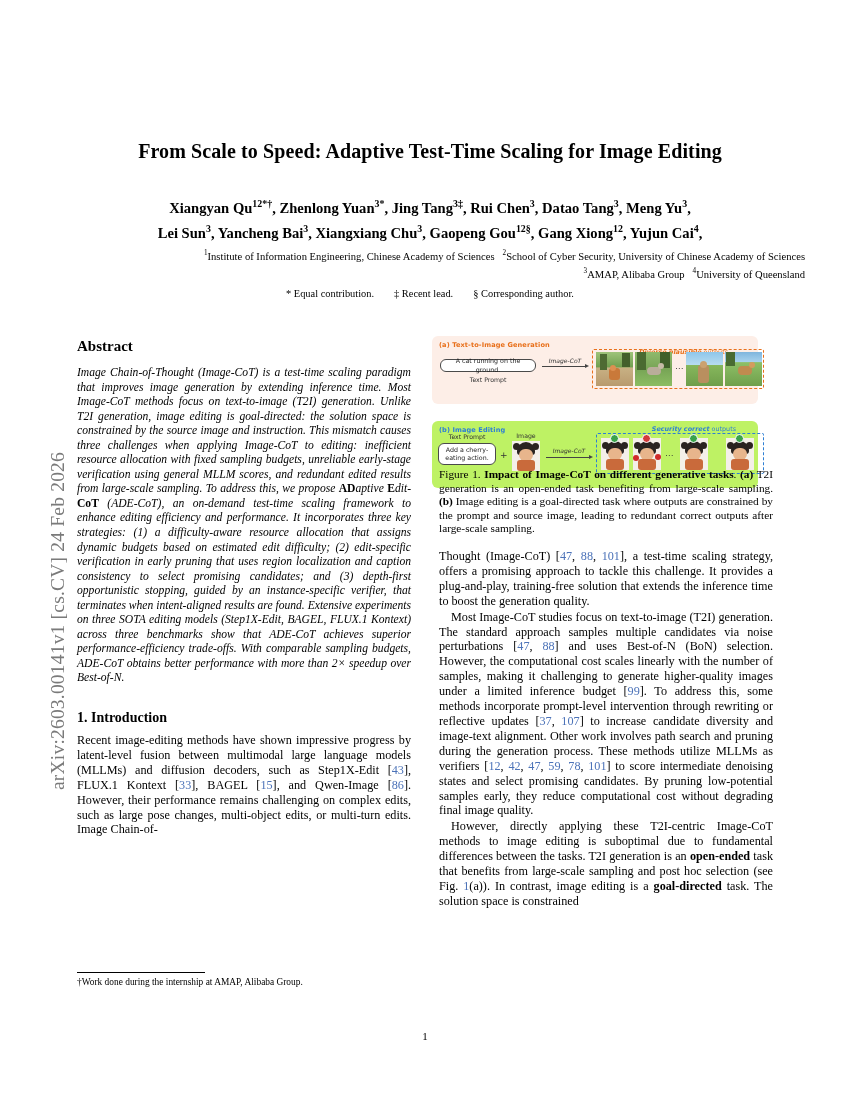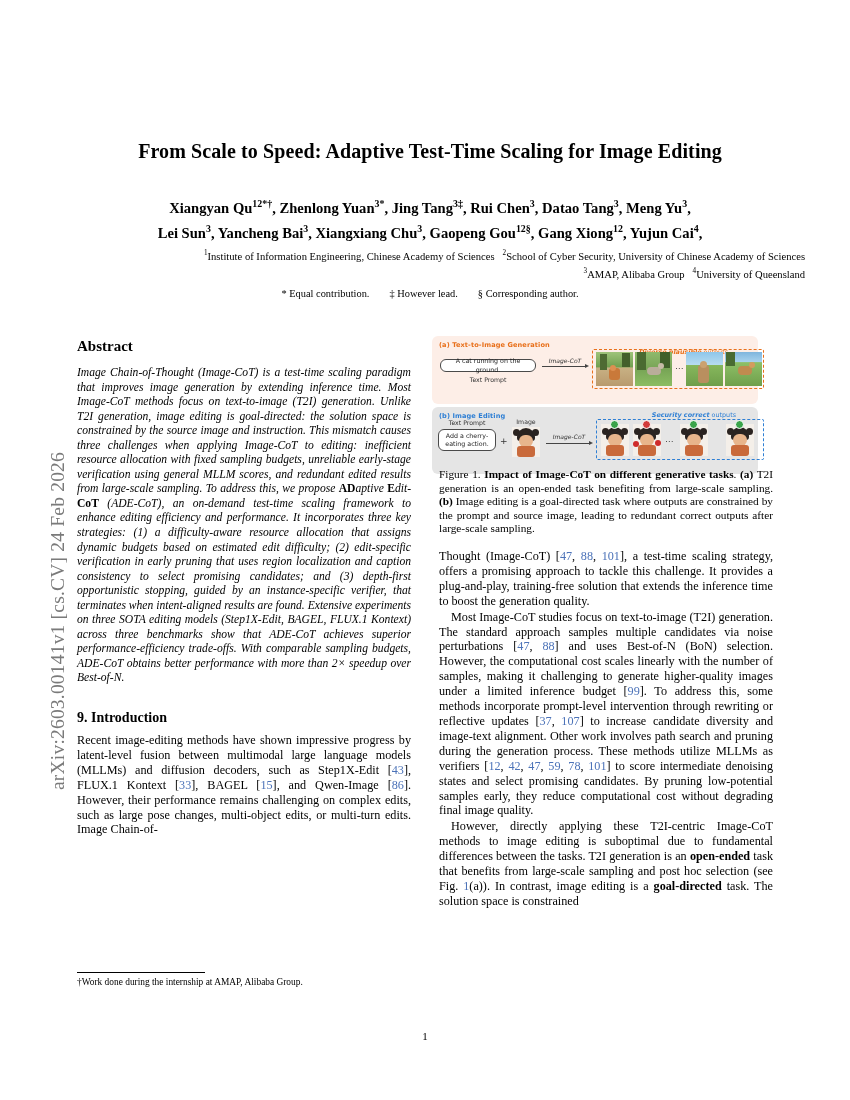--- a/index.html
+++ b/index.html
@@ -71,21 +71,21 @@
     width:128px;height:0;border-top:.8px solid #000;margin-bottom:3px;
   }
   .pagenum{
     position:absolute;left:0;right:0;top:1030px;text-align:center;font-size:11px;
   }
 
   
   .figure{position:absolute;left:432px;top:336px;width:326px;}
   .panel{border-radius:6px;padding:5px 6px 6px 7px;position:relative;}
   .panel-a{background:#fdeee7;height:57px;}
-  .panel-b{background:#e5e5e5;height:56px;margin-top:3px;}
+  .panel-b{background:#bef264;height:56px;margin-top:17px;}
   .panel-label{
     font-family:"DejaVu Sans",sans-serif;
     font-size:6.6px;font-weight:bold;letter-spacing:.1px;
   }
   .panel-a .panel-label{color:#e8701b;}
   .panel-b .panel-label{color:#2e7fd4;}
   .outputs-label{
     position:absolute;font-family:"DejaVu Sans",sans-serif;
     font-size:6.4px;font-style:italic;font-weight:bold;
   }
@@ -156,28 +156,28 @@
   <div class="affils">
     <div>
       <sup>1</sup>Institute of Information Engineering, Chinese Academy of Sciences&nbsp;&nbsp;&nbsp;<sup>2</sup>School of Cyber Security, University of Chinese Academy of Sciences
     </div>
     <div>
       <sup>3</sup>AMAP, Alibaba Group&nbsp;&nbsp;&nbsp;<sup>4</sup>University of Queensland
     </div>
   </div>
 
   <div class="notes">
-    <span>* Equal contribution.</span><span class="gap"></span><span>‡ However lead.</span><span class="gap"></span><span>§ Corresponding author.</span>
+    <span>* Equal contribution.</span><span class="gap"></span><span>‡ Recent lead.</span><span class="gap"></span><span>§ Corresponding author.</span>
   </div>
 
   <div class="col col-left">
     <div class="abs-head">Abstract</div>
     <div class="abstract"><span>Image Chain-of-Thought (Image-CoT) is a test-time scaling paradigm that improves image generation by extending inference time. Most Image-CoT methods focus on text-to-image (T2I) generation. Unlike T2I generation, image editing is goal-directed: the solution space is constrained by the source image and instruction. This mismatch causes three challenges when applying Image-CoT to editing: inefficient resource allocation with fixed sampling budgets, unreliable early-stage verification using general MLLM scores, and redundant edited results from large-scale sampling. To address this, we propose </span><b>AD</b><span>aptive </span><b>E</b><span>dit-</span><b>CoT</b><span> (ADE-CoT), an on-demand test-time scaling framework to enhance editing efficiency and performance. It incorporates three key strategies: (1) a difficulty-aware resource allocation that assigns dynamic budgets based on estimated edit difficulty; (2) edit-specific verification in early pruning that uses region localization and caption consistency to select promising candidates; and (3) depth-first opportunistic stopping, guided by an instance-specific verifier, that terminates when intent-aligned results are found. Extensive experiments on three SOTA editing models (Step1X-Edit, BAGEL, FLUX.1 Kontext) across three benchmarks show that ADE-CoT achieves superior performance-efficiency trade-offs. With comparable sampling budgets, ADE-CoT obtains better performance with more than 2× speedup over Best-of-N.</span></div>
 
-    <div class="sec-head">9. Introduction</div>
+    <div class="sec-head">1. Introduction</div>
     <p class="body first"><span>Recent image-editing methods have shown impressive progress by latent-level fusion between multimodal large language models (MLLMs) and diffusion decoders, such as Step1X-Edit [</span><span class="cite">43</span><span>], FLUX.1 Kontext [</span><span class="cite">33</span><span>], BAGEL [</span><span class="cite">15</span><span>], and Qwen-Image [</span><span class="cite">86</span><span>]. However, their performance remains challenging on complex edits, such as large pose changes, multi-object edits, or multi-turn edits.  Image Chain-of-</span></p>
   </div>
 
   <div class="figure">
 
     <div class="panel panel-a">
       <div class="panel-label">(a) Text-to-Image Generation</div>
 
       <div class="outputs-label"><span>Diverse plausible</span><span class="plain"> outputs</span></div>
 

